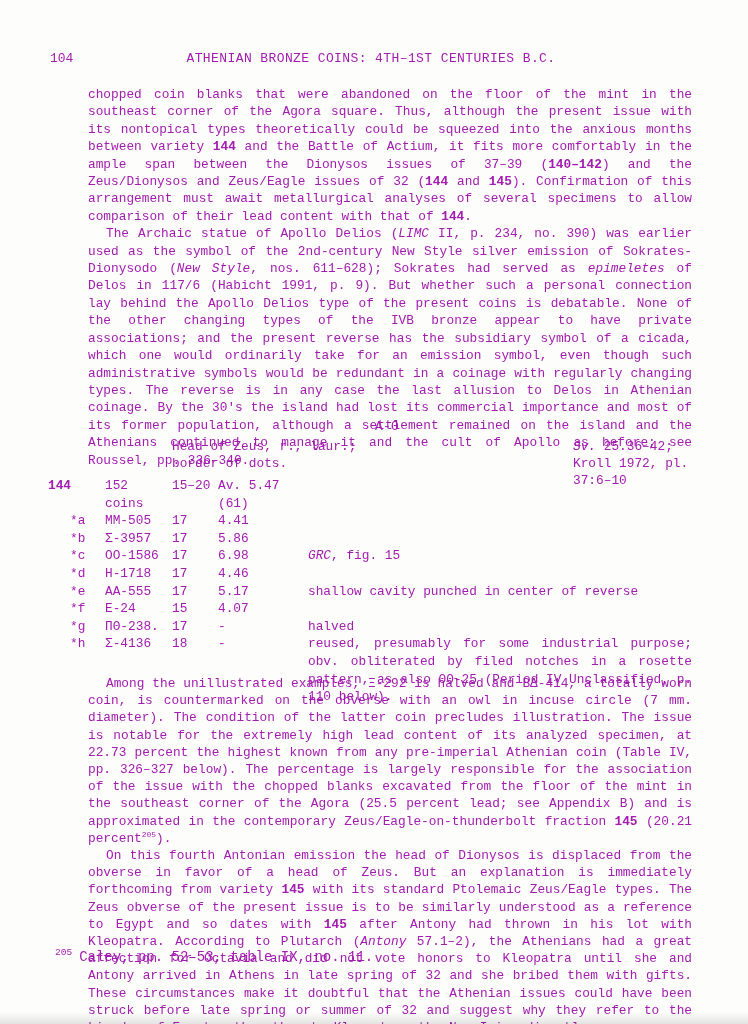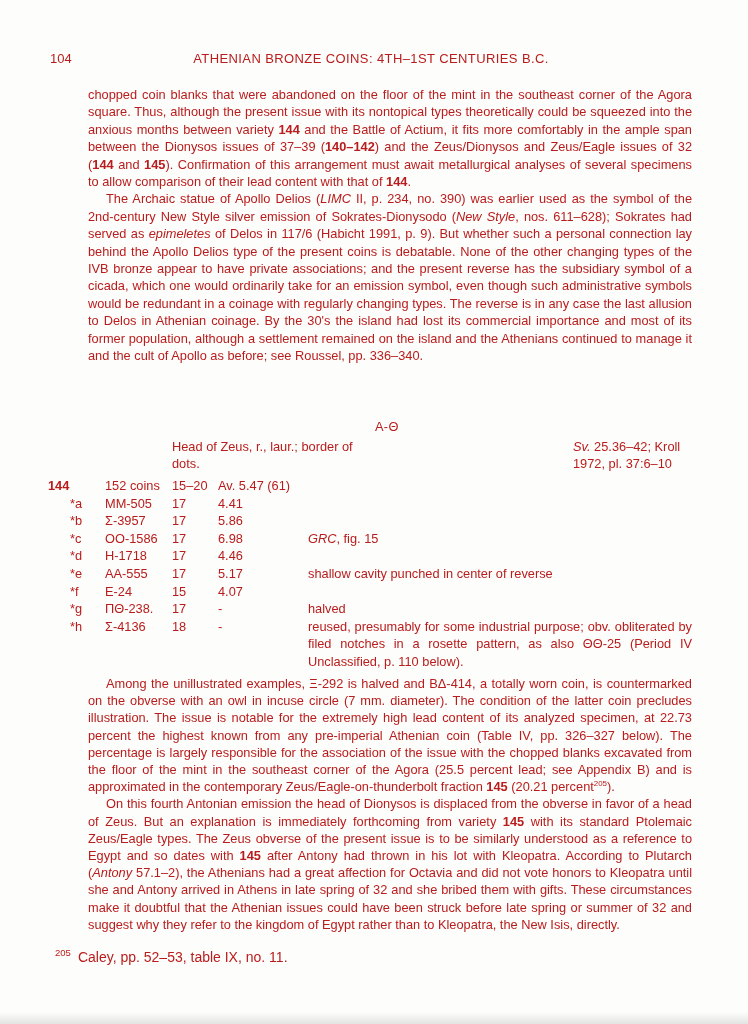--- a/index.html
+++ b/index.html
@@ -1,19 +1,19 @@
 <!DOCTYPE html>
 <html><head>
 <meta charset="utf-8">
 <style>
   html,body { margin:0; padding:0; background:#9a9a9a; }
   .page {
     position:relative; width:748px; height:1024px; margin:0 auto;
-    background:#fdfdfb; color:#b91c1c; overflow:hidden;
-    font-family:Liberation Sans, sans-serif;
+    background:#fdfdfb; color:#a21caf; overflow:hidden;
+    font-family:Liberation Mono, monospace;
     -webkit-font-smoothing:antialiased;
   }
   .scan-edge {
     position:absolute; left:0; right:0; bottom:0; height:12px;
     background:linear-gradient(to bottom, rgba(0,0,0,0), rgba(0,0,0,0.10));
   }
 
   
   .runhead { position:absolute; top:51px; left:50px; width:642px; height:18px;
              font-size:13px; }

